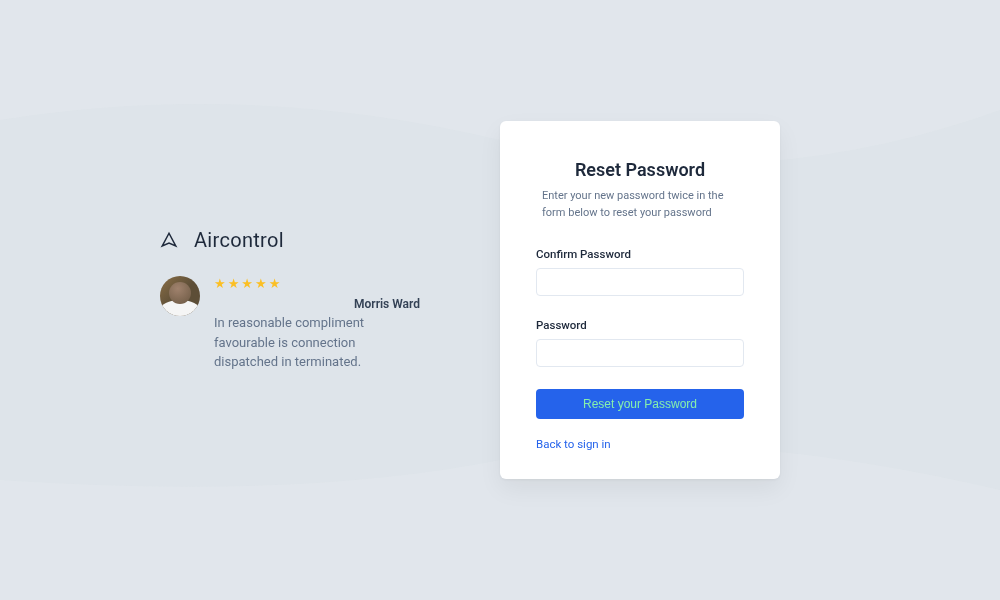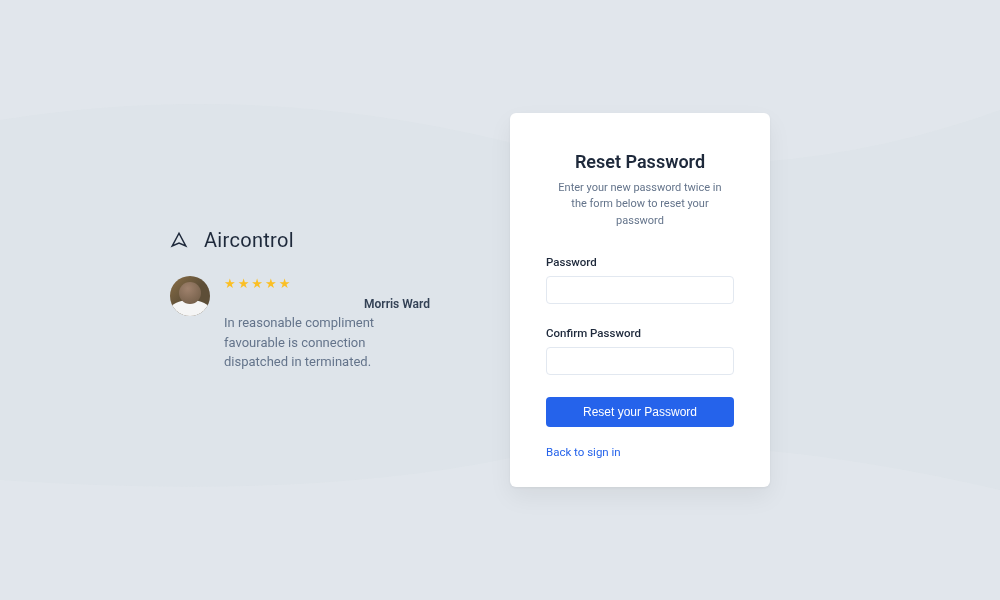--- a/index.html
+++ b/index.html
@@ -113,39 +113,38 @@
       color: #334155;
       margin-bottom: 2px;
       text-align: right;
     }
     .testimonial-text {
       font-size: 13px;
       color: #64748b;
       line-height: 1.5;
     }
     .card {
-      width: 260px;
+      width: 280px;
       background: #ffffff;
       border-radius: 6px;
       box-shadow: 0 1px 3px rgba(0, 0, 0, 0.05), 0 10px 25px rgba(0, 0, 0, 0.06);
       padding: 38px 36px 28px;
       position: relative;
       z-index: 2;
     }
     .card-title {
       font-size: 18px;
       font-weight: 600;
       color: #1e293b;
       text-align: center;
       margin-bottom: 8px;
     }
     .card-subtitle {
       font-size: 11px;
       color: #64748b;
-      text-align: center;
       line-height: 1.5;
       margin-bottom: 26px;
       padding: 0 6px;
     }
     .form-group {
       margin-bottom: 22px;
     }
     .form-label {
       display: block;
       font-size: 11.5px;
@@ -160,21 +159,21 @@
       border-radius: 4px;
       padding: 0 10px;
       font-size: 12px;
       color: #334155;
       outline: none;
     }
     .btn-primary {
       width: 100%;
       height: 30px;
       background: #2563eb;
-      color: #ffffff;
+      color: #86efac;
       border: none;
       border-radius: 4px;
       font-size: 12px;
       font-weight: 500;
       cursor: pointer;
       margin-bottom: 18px;
     }
     .link-back {
       display: block;
       text-align: left;
@@ -216,26 +215,26 @@
         <div class="testimonial-text">In reasonable compliment favourable is connection dispatched in terminated.</div>
       </div>
     </div>
   </div>
 
   <div class="card">
     <h1 class="card-title">Reset Password</h1>
     <p class="card-subtitle">Enter your new password twice in the form below to reset your password</p>
 
     <div class="form-group">
+      <label class="form-label">Confirm Password</label>
+      <input type="password" class="form-input" style="">
+    </div>
+
+    <div class="form-group">
       <label class="form-label">Password</label>
-      <input type="password" class="form-input" style="">
-    </div>
-
-    <div class="form-group">
-      <label class="form-label">Confirm Password</label>
       <input type="password" class="form-input" style="">
     </div>
 
     <button class="btn-primary">Reset your Password</button>
 
     <a class="link-back">Back to sign in</a>
   </div>
 </div>
 
 </body></html>

